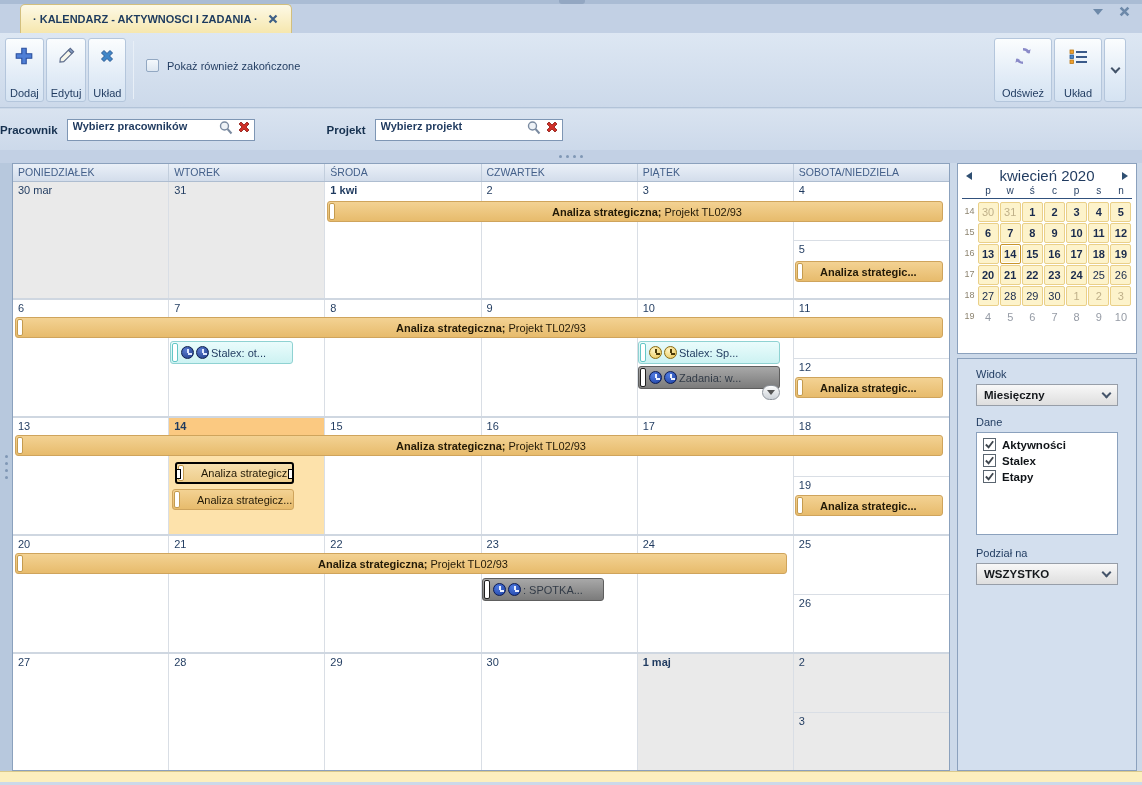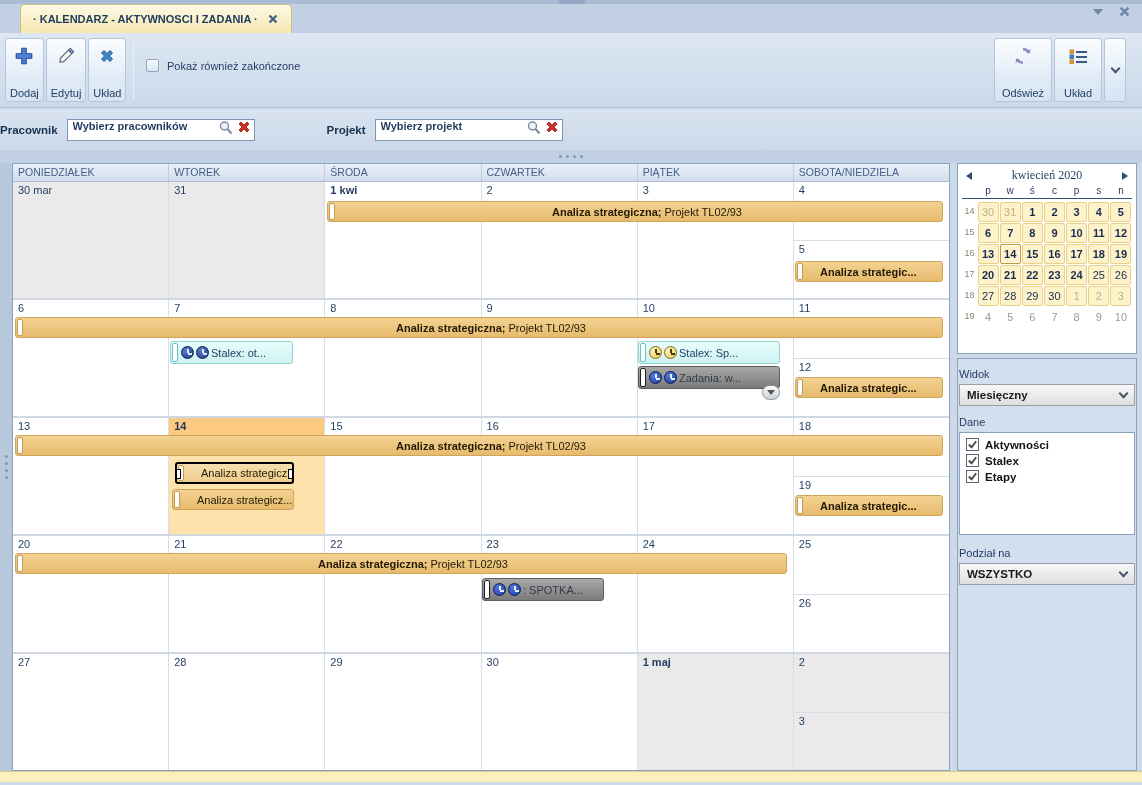--- a/index.html
+++ b/index.html
@@ -85,34 +85,34 @@
   .clock::before { content:""; position:absolute; width:2px; height:4px; left:5px; top:2px; background:currentColor; }
   .clock::after { content:""; position:absolute; width:4px; height:2px; left:6px; top:5.5px; background:currentColor; }
   .clock.navy { background:radial-gradient(circle at 35% 30%, #5b7bd0, #1d3c86); border:1px solid #0e1f4e; color:#dfe8ff; }
   .clock.gold { background:radial-gradient(circle at 35% 30%, #fdf4c5, #e9c44f); border:1px solid #8a6b14; color:#4a3a08; }
   .clock.blue { background:radial-gradient(circle at 35% 30%, #4f7ae0, #1c3fa0); border:1px solid #0c1c55; color:#eaf0ff; }
   .more { position:absolute; width:18px; height:15px; border-radius:8px; background:linear-gradient(#fdfdfd,#cdd2d8); border:1px solid #8f959d; display:flex; align-items:center; justify-content:center; cursor:pointer; }
   .more i { width:0; height:0; border-left:4px solid transparent; border-right:4px solid transparent; border-top:5px solid #555; }
   
   .minical { position:absolute; left:957px; top:163px; width:180px; height:191px; background:#fff; border:1px solid #8ba1bd; padding:2px 4px; }
   .mc-title { height:19px; display:flex; align-items:center; justify-content:space-between; padding:0 4px; }
-  .mc-title .t { font-size:12px; color:#1f3a5f;font-family:Liberation Serif, serif; }
+  .mc-title .t { font-size:15px; color:#1f3a5f; }
   .tri-l { width:0; height:0; border-top:4px solid transparent; border-bottom:4px solid transparent; border-right:6px solid #2f4f72; cursor:pointer; }
   .tri-r { width:0; height:0; border-top:4px solid transparent; border-bottom:4px solid transparent; border-left:6px solid #2f4f72; cursor:pointer; }
   .mc-grid { display:grid; grid-template-columns:15px repeat(7, 1fr); }
   .mc-h { font-size:10px; color:#1f3a5f; text-align:center; border-bottom:1px solid #31517c; padding-bottom:2px; margin-bottom:2px; }
   .mc-wn { font-size:9px; color:#8d8470; text-align:center; line-height:21px; }
   .mc-d { font-size:11px; text-align:center; color:#1a2b4d; height:20px; line-height:18px; margin:0.5px; border:1px solid transparent; cursor:pointer; }
   .mc-d.hl { background:#fdf3cb; border-color:#ead089; border-radius:2px; }
   .mc-d.b { font-weight:bold; }
   .mc-d.dim { color:#bfb089; }
   .mc-d.out { color:#959ba5; }
   .mc-d.today { border:1px solid #c8962a; box-shadow:inset 0 0 0 1px #fff; }
   
-  .sidepanel { position:absolute; left:957px; top:358px; width:180px; height:413px; background:#d3dfee; border:1px solid #8ba1bd; padding:9px 1px; }
+  .sidepanel { position:absolute; left:957px; top:358px; width:180px; height:413px; background:#d3dfee; border:1px solid #8ba1bd; padding:9px 18px; }
   .slabel { font-size:11px; color:#1f3a5f; margin-bottom:4px; }
   .dropdown { height:22px; background:linear-gradient(#f8f8f8,#dedede); border:1px solid #979ea8; display:flex; align-items:center; padding:0 7px; cursor:pointer; margin-bottom:10px; }
   .dropdown .dval { flex:1; font-weight:bold; color:#15181c; font-size:11.5px; }
   .danebox { background:#fff; border:1px solid #8ba1bd; height:103px; padding:5px 6px; margin-bottom:12px; }
   .daneitem { display:flex; align-items:center; gap:6px; margin-bottom:3px; cursor:pointer; }
   .cbox2 { width:13px; height:13px; background:#fff; border:1px solid #5a6570; display:flex; align-items:center; justify-content:center; flex:none; }
   .daneitem span.lbl { font-weight:bold; color:#101418; font-size:11.5px; }
   
   .bottomstrip { position:absolute; left:0; top:771px; width:1142px; height:11px; background:#fcefbe; border-top:1px solid #d9c98c; }
 </style>

